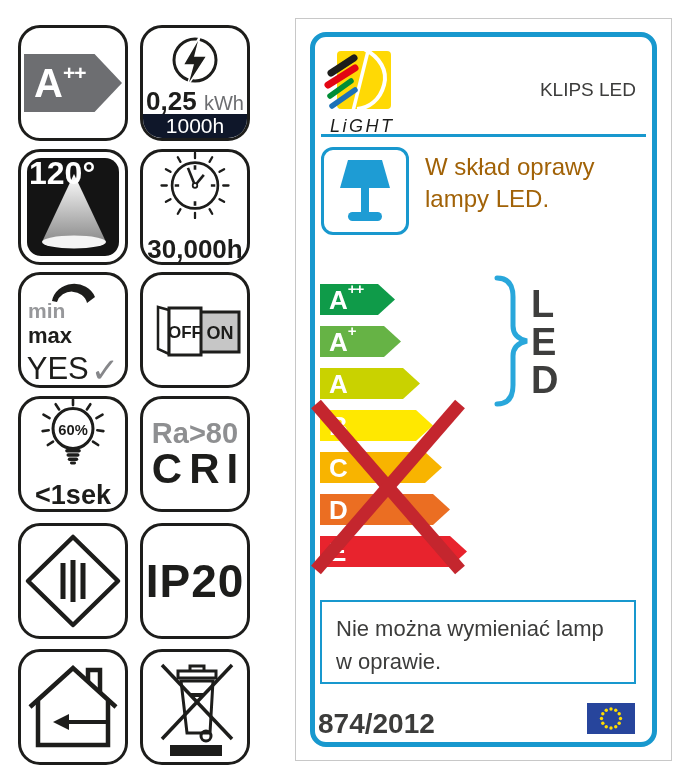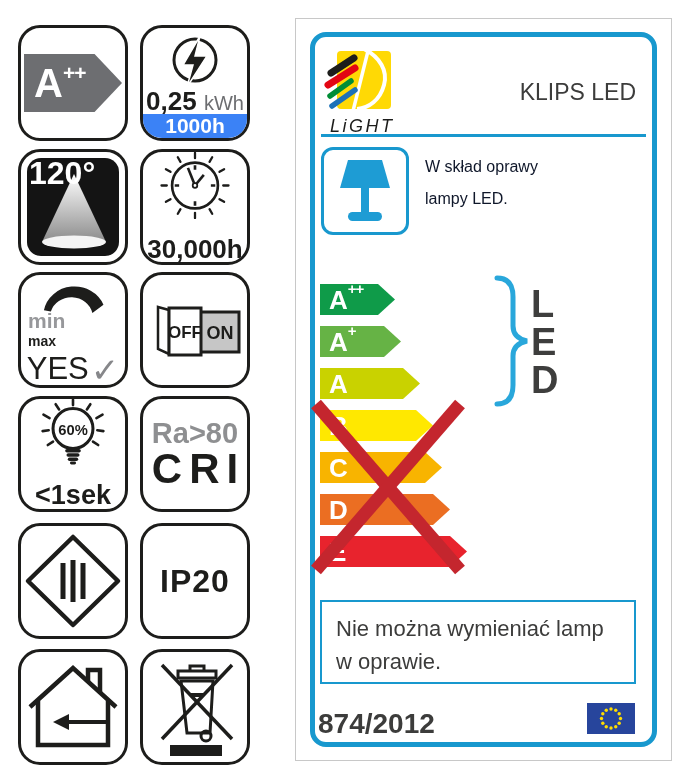--- a/index.html
+++ b/index.html
@@ -15,57 +15,57 @@
   
   .plate{width:98px;height:58px;background:#6d6e71;clip-path:polygon(0 0,72% 0,100% 50%,72% 100%,0 100%);
          display:flex;align-items:center;padding-left:10px;box-sizing:border-box;}
   .plate-text{color:#fff;font-weight:bold;font-size:40px;line-height:1;}
   .plate-text sup{font-size:21px;position:relative;top:-3px;letter-spacing:-1px;}
 
   
   .ic-consumption{justify-content:flex-start;}
   .consumption-line{font-size:26px;font-weight:bold;line-height:1;margin-top:1px;white-space:nowrap;}
   .consumption-line .unit{font-size:20px;font-weight:normal;color:#6d6e71;}
-  .band{position:absolute;left:0;right:0;bottom:0;height:24px;background:#3b82f6;color:#fff;
-        font-weight:bold;font-size:21px;text-align:center;line-height:23px;}
+  .band{position:absolute;left:0;right:0;bottom:0;height:24px;background:#0f172a;color:#fff;
+        font-weight:normal;font-size:21px;text-align:center;line-height:23px;}
 
   
   .beam-bg{position:absolute;inset:6px;background:#141414;border-radius:14px;}
   .beam-label{position:absolute;top:3px;left:8px;color:#fff;font-weight:bold;font-size:32px;}
 
   
   .hours-label,.cycles-label,.sek-label{font-size:26px;font-weight:bold;line-height:1;margin-top:17px;}
   .cycles-label{font-size:28px;}
   .sek-label{font-size:27px;}
 
   
   .minmax-row{width:90px;display:flex;justify-content:space-between;align-items:baseline;margin-top:-4px;flex-direction:column;}
   .min-txt{font-size:21px;font-weight:bold;color:#97989b;}
-  .max-txt{font-size:14px;font-weight:bold;color:#1d1d1b;text-align:center;}
+  .max-txt{font-size:22px;font-weight:bold;color:#1d1d1b;text-align:center;}
   .yes-row{display:flex;align-items:center;line-height:1;margin-top:2px;}
   .yes-txt{font-size:31px;font-weight:normal;}
   .check-mark{font-size:34px;font-weight:bold;color:#86878a;margin-left:2px;position:relative;top:2px;}
 
   
   .ra-txt{font-size:29px;font-weight:bold;color:#8e8f91;line-height:1.05;}
   .cri-txt{font-size:42px;font-weight:bold;letter-spacing:7px;line-height:1;margin-right:-7px;}
 
   
-  .ip-txt{font-size:32px;font-weight:bold;letter-spacing:1px;}
+  .ip-txt{font-size:46px;font-weight:bold;letter-spacing:1px;}
 
   
   .panel{position:absolute;left:295px;top:18px;width:377px;height:743px;border:1px solid #c8c8c8;background:#fff;box-sizing:border-box;}
   .label-box{position:absolute;left:14px;top:13px;right:14px;bottom:13px;border:5px solid #1898ce;border-radius:16px;}
   .label-inner{position:absolute;inset:0;}
   .logo{position:absolute;left:8px;top:8px;}
-  .product-title{position:absolute;right:16px;top:42px;font-size:23px;color:#3c3c3b;}
+  .product-title{position:absolute;right:16px;top:42px;font-size:19px;color:#3c3c3b;}
   .divider{position:absolute;left:6px;right:6px;top:97px;height:3px;background:#1898ce;}
   .lamp-box{position:absolute;left:6px;top:110px;width:82px;height:82px;border:3px solid #1898ce;border-radius:12px;
             display:flex;align-items:center;justify-content:center;}
-  .lamp-note{position:absolute;left:110px;top:114px;font-size:16px;line-height:32px;color:#0f172a;}
+  .lamp-note{position:absolute;left:110px;top:114px;font-size:24px;line-height:32px;color:#a16207;}
   .arrows{position:absolute;left:5px;top:247px;}
   .class-arrow{height:31px;margin-bottom:11px;display:flex;align-items:center;color:#fff;font-weight:bold;font-size:26px;
                padding-left:9px;box-sizing:border-box;line-height:1;
                clip-path:polygon(0 0,calc(100% - 17px) 0,100% 50%,calc(100% - 17px) 100%,0 100%);}
   .class-arrow sup{font-size:15px;line-height:0;position:relative;top:-5px;letter-spacing:-1px;}
   .brace{position:absolute;left:172px;top:236px;}
   .led-letters{position:absolute;left:216px;top:248px;font-size:38px;font-weight:bold;color:#3e3e3d;line-height:38px;letter-spacing:1px;}
   .cross{position:absolute;left:-4px;top:360px;pointer-events:none;}
   .replace-box{position:absolute;left:5px;top:563px;width:316px;height:84px;border:2px solid #1898ce;box-sizing:border-box;
                padding:10px 14px;font-size:22px;line-height:33px;color:#3c3c3b;}

